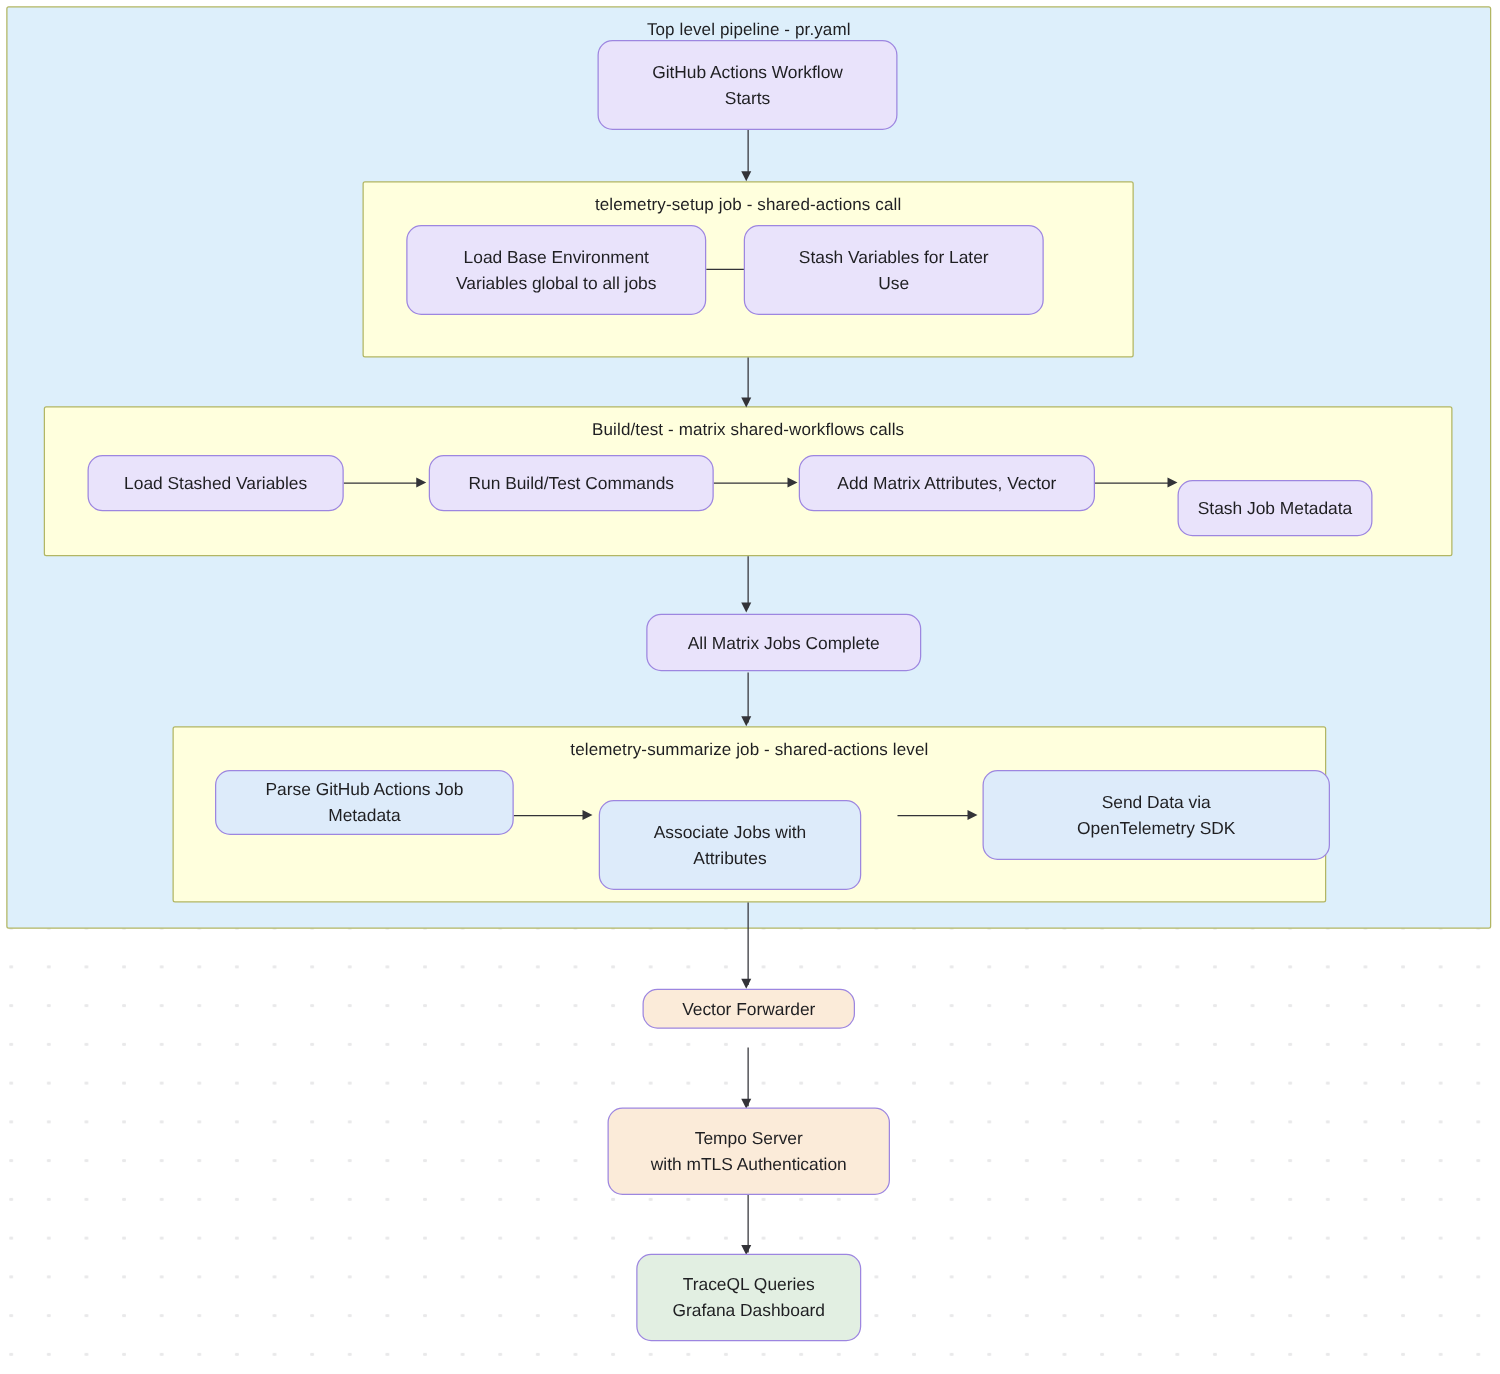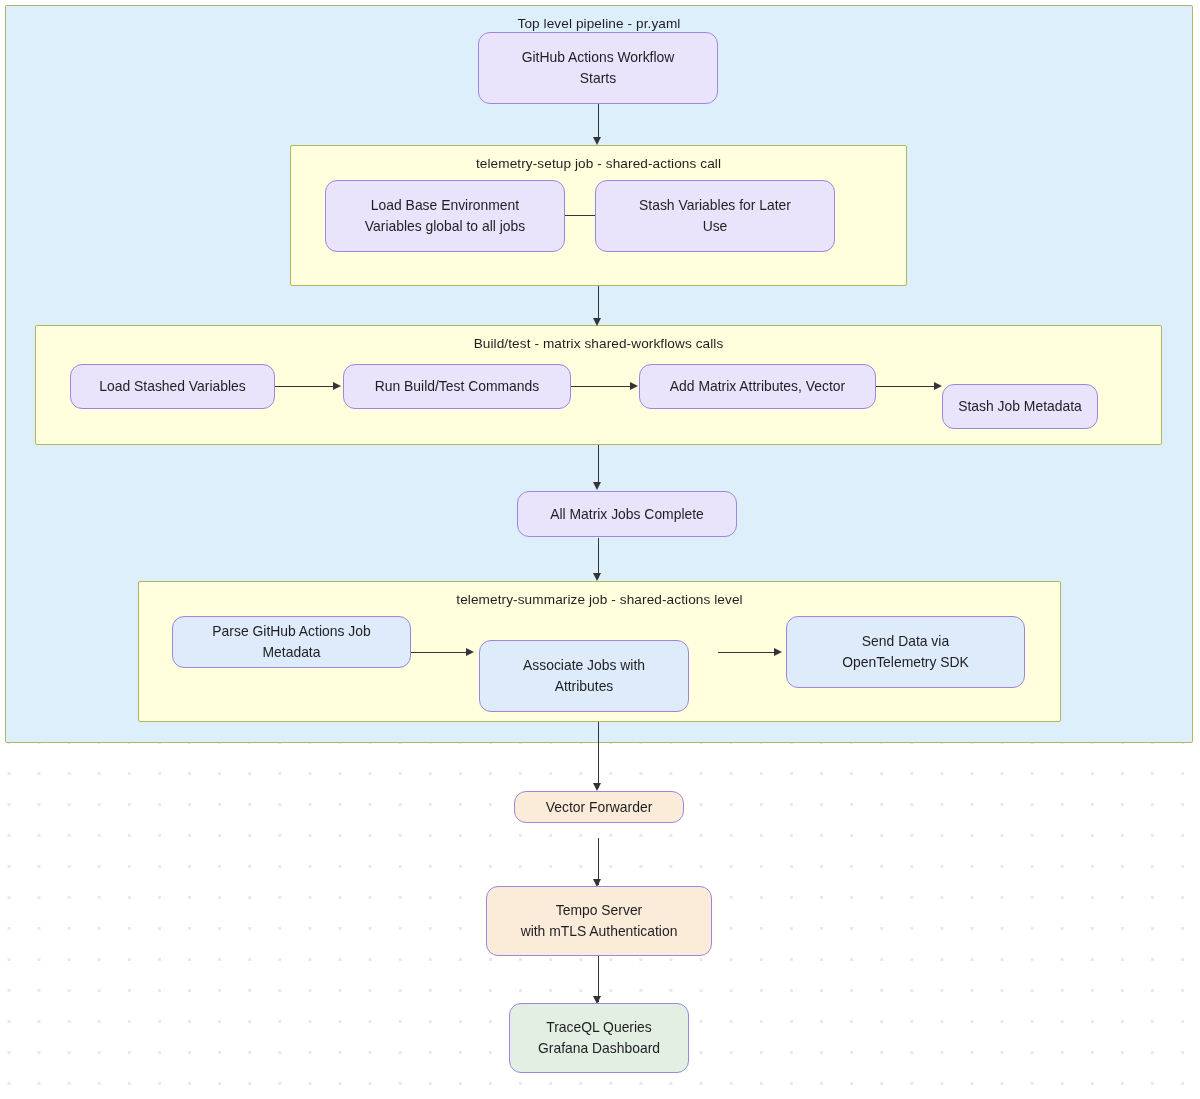--- a/index.html
+++ b/index.html
@@ -172,21 +172,21 @@
   <div class="node lav" style="left:942px; top:364px; width:156px; height:45px;margin-top:20px;">Stash Job Metadata</div>
 
   <div class="node lav" style="left:488px; top:491px; width:220px; height:46px;margin-left:29px;">All Matrix Jobs Complete</div>
 
   <div class="node blue" style="left:172px; top:616px; width:239px; height:52px;">Parse GitHub Actions Job
 Metadata</div>
 
   <div class="node blue" style="left:479px; top:640px; width:210px; height:72px;">Associate Jobs with
 Attributes</div>
 
-  <div class="node blue" style="left:786px; top:616px; width:239px; height:72px;">Send Data via
+  <div class="node blue" style="left:786px; top:616px; width:278px; height:72px;">Send Data via
 OpenTelemetry SDK</div>
 
   <div class="node peach" style="left:514px; top:791px; width:170px; height:32px;">Vector Forwarder</div>
 
   <div class="node peach" style="left:486px; top:886px; width:226px; height:70px;">Tempo Server
 with mTLS Authentication</div>
 
   <div class="node green" style="left:509px; top:1003px; width:180px; height:70px;">TraceQL Queries
 Grafana Dashboard</div>
 

